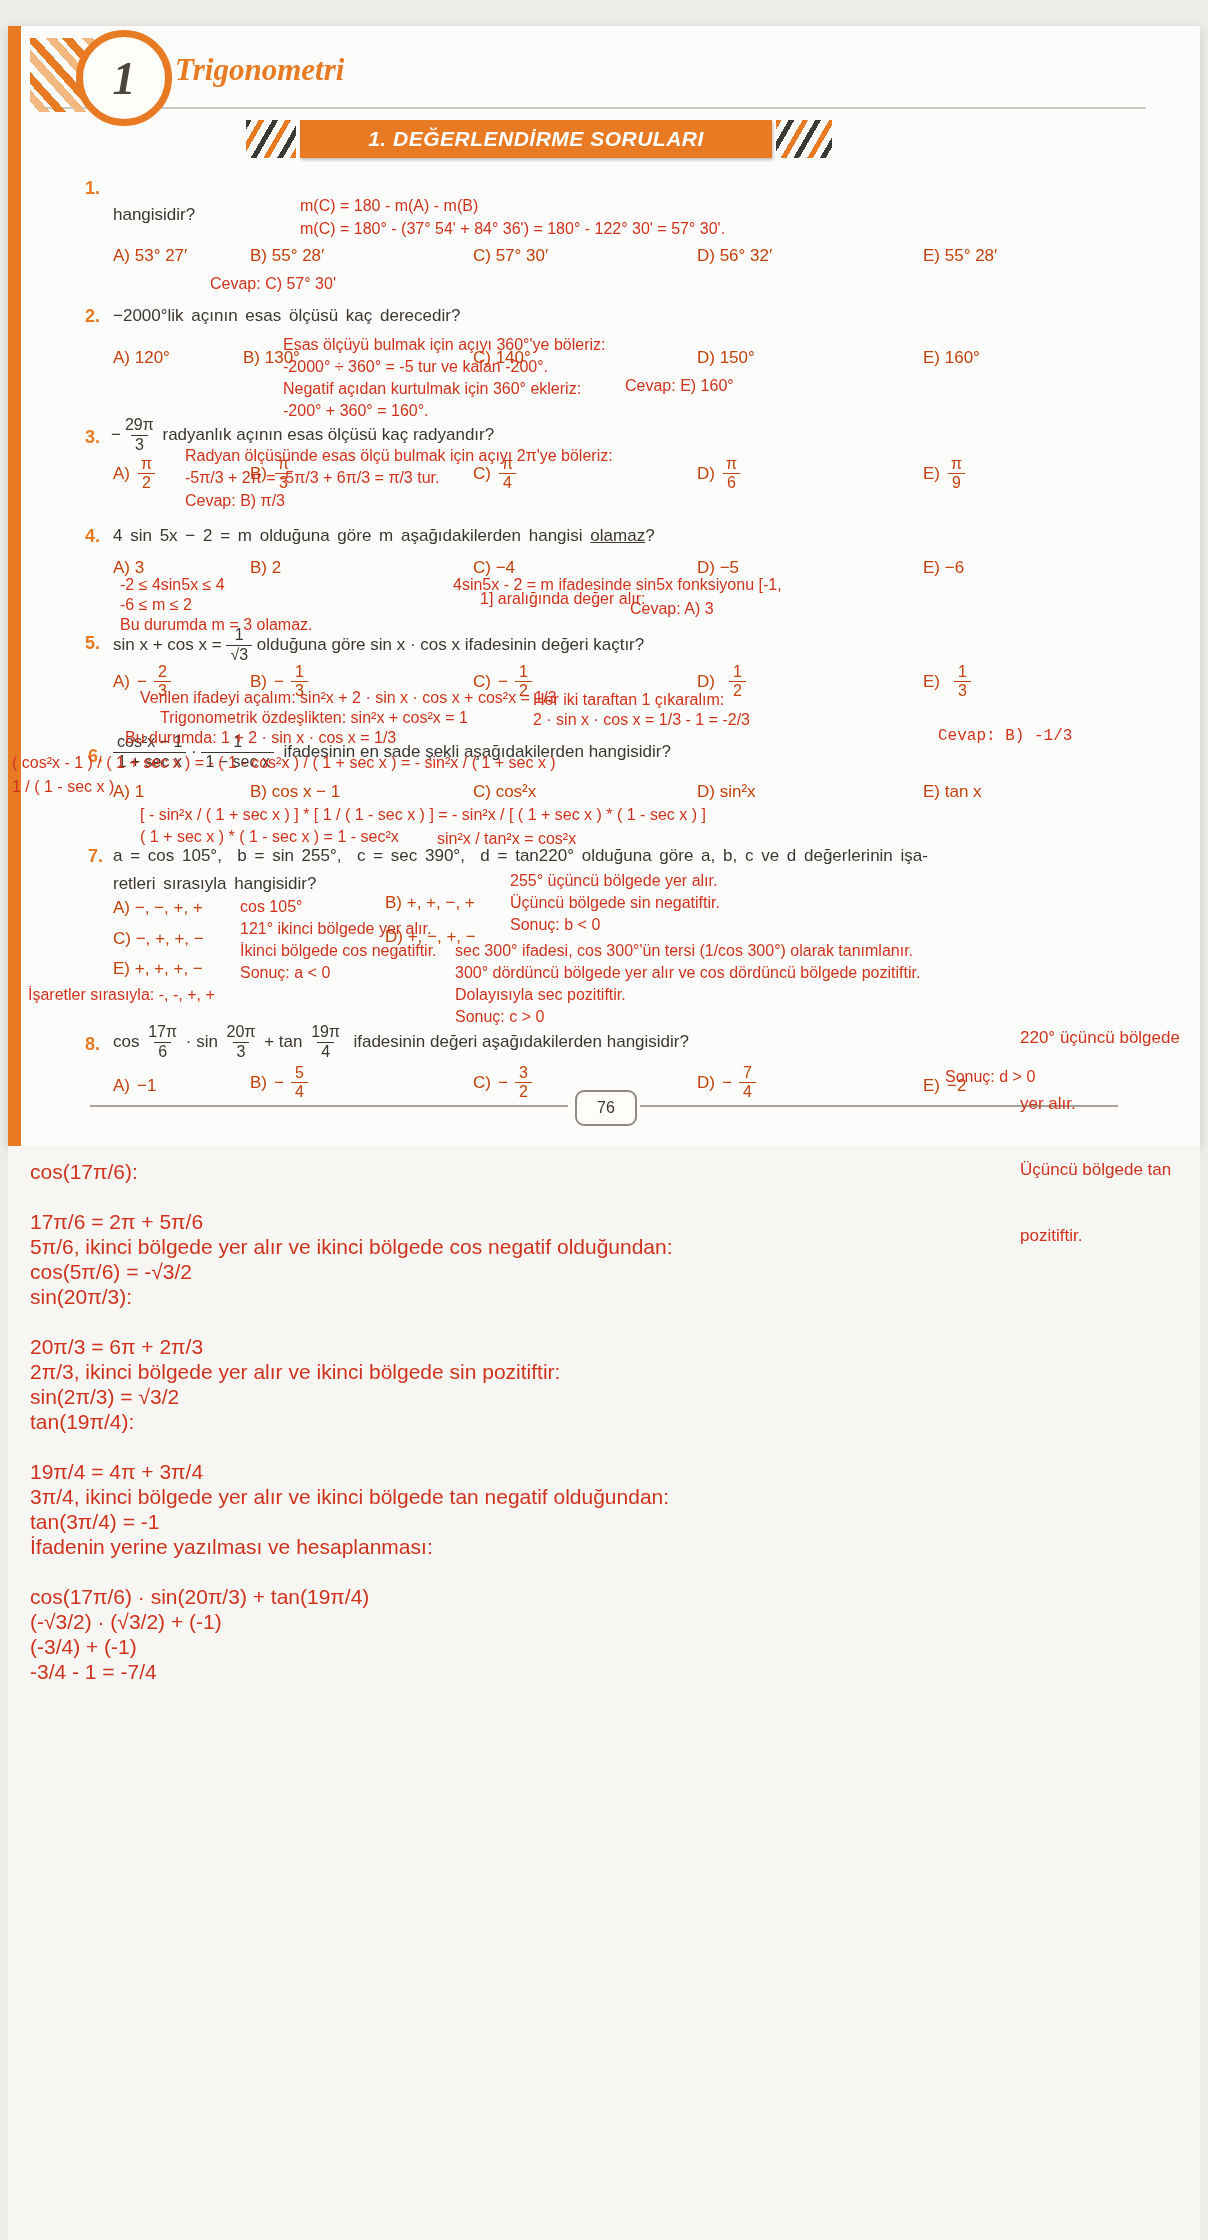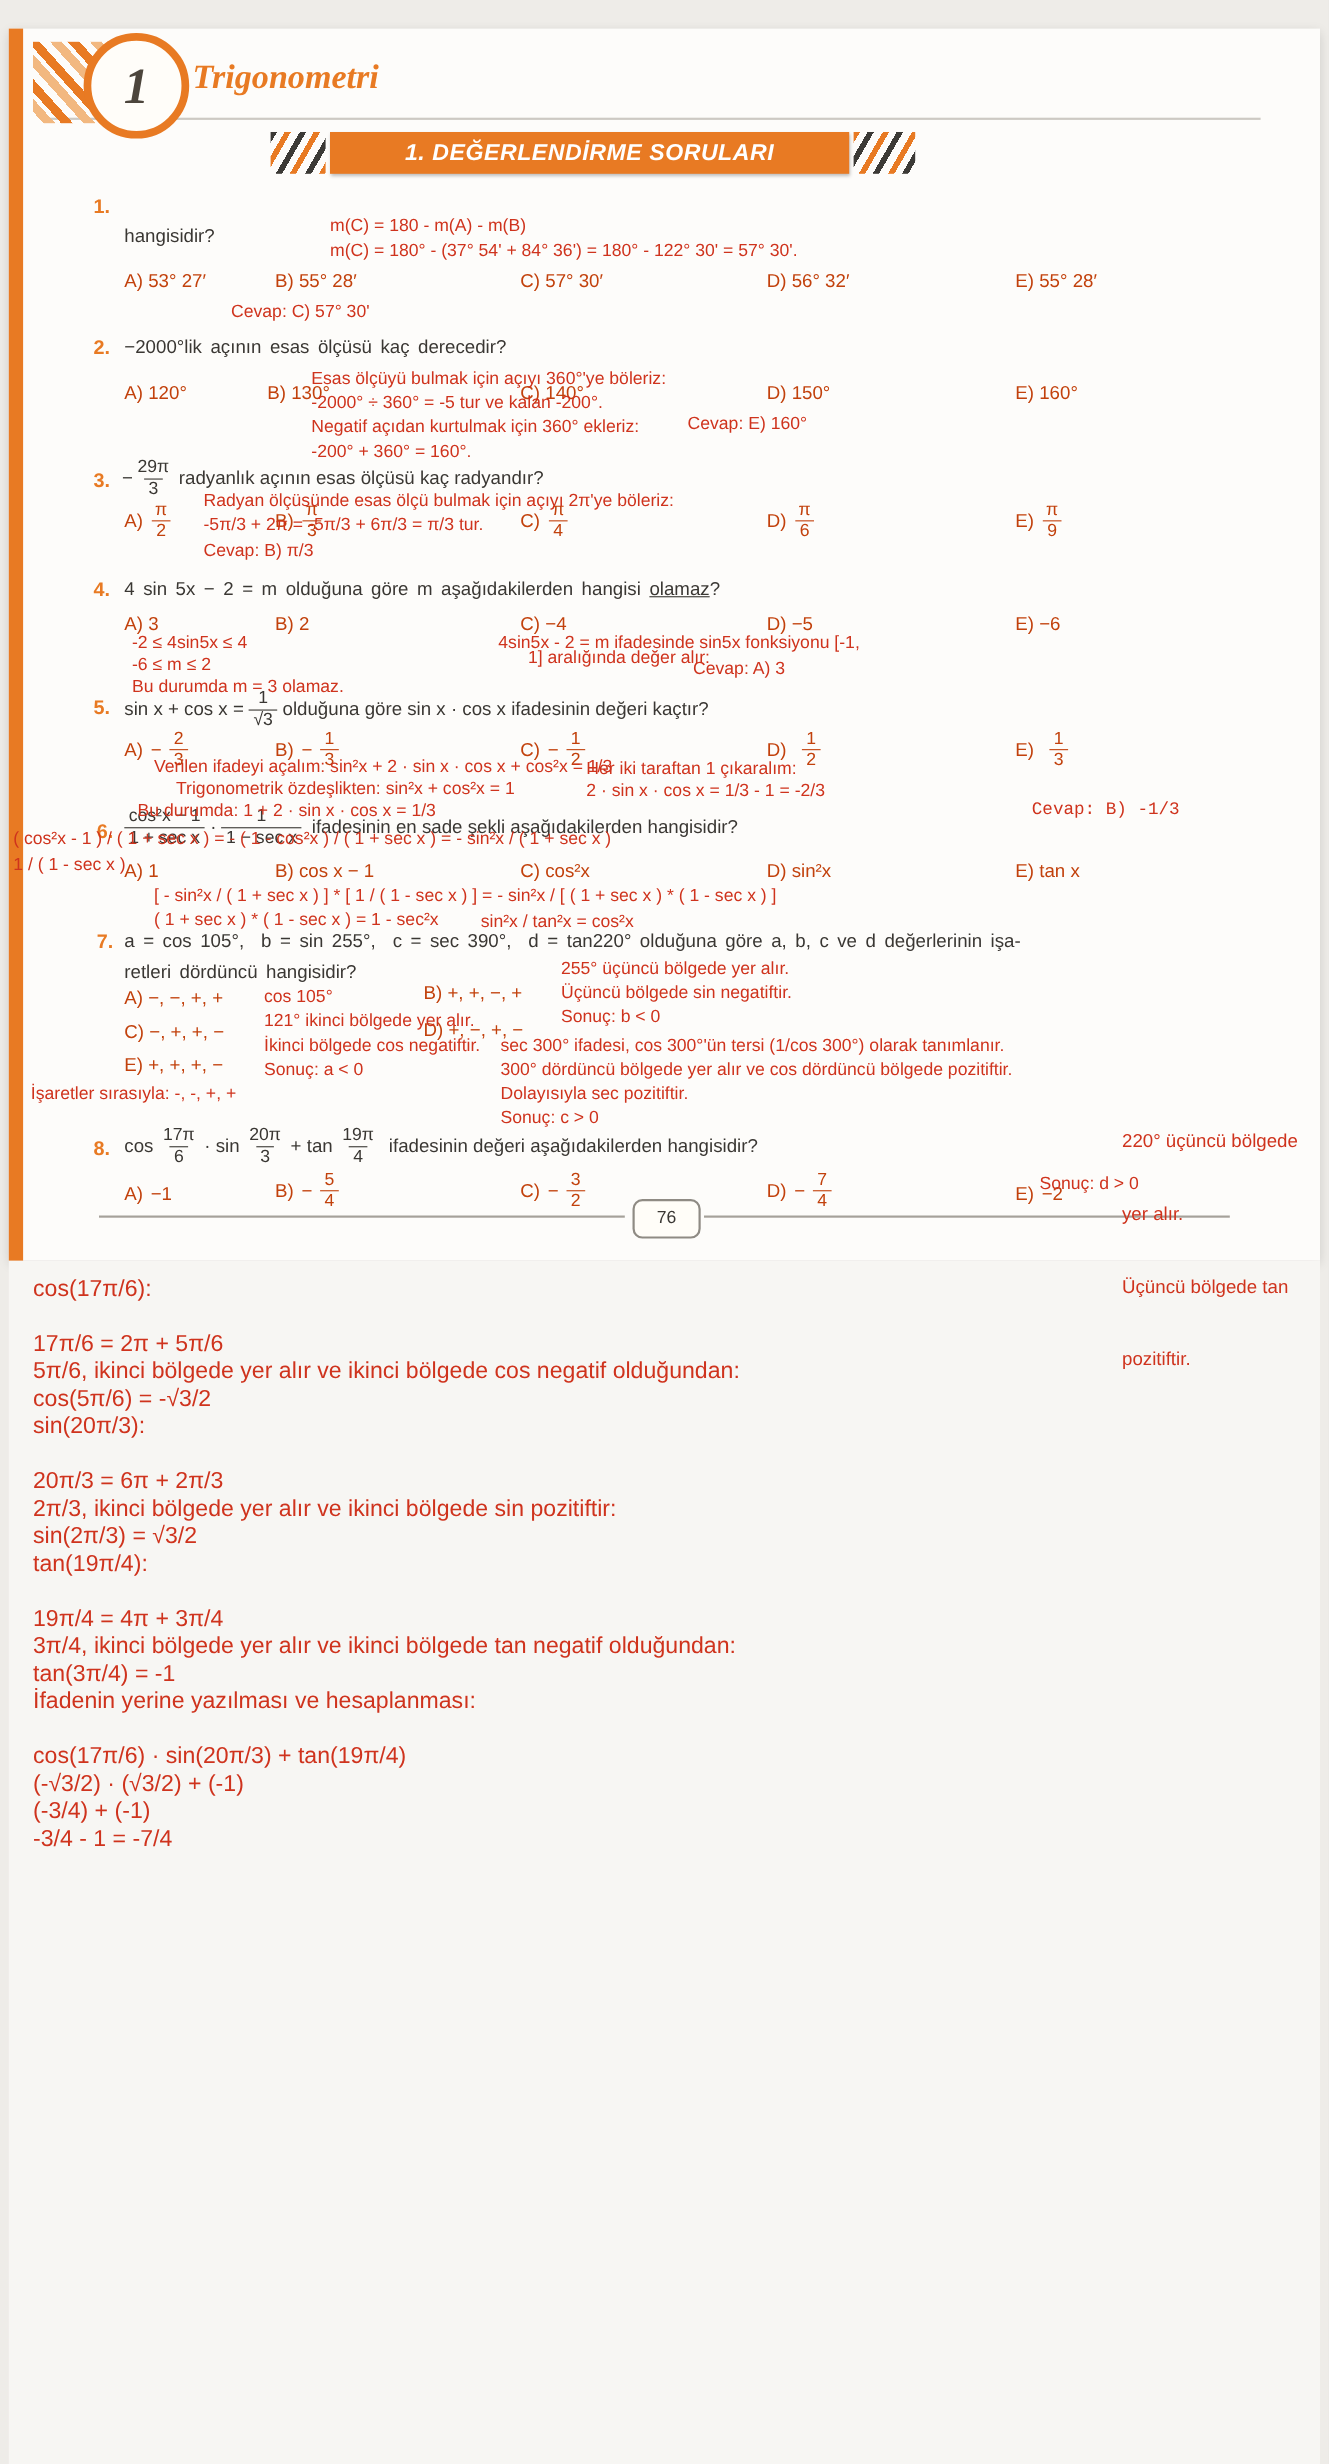--- a/index.html
+++ b/index.html
@@ -140,21 +140,21 @@
     <div class="opt" style="left:697px;top:56px;">D) sin²x</div>
     <div class="opt" style="left:923px;top:56px;">E) tan x</div>
     <div class="red" style="left:140px;top:80px;">[ - sin²x / ( 1 + sec x ) ] * [ 1 / ( 1 - sec x ) ] = - sin²x / [ ( 1 + sec x ) * ( 1 - sec x ) ]</div>
     <div class="red" style="left:140px;top:102px;">( 1 + sec x ) * ( 1 - sec x ) = 1 - sec²x</div>
     <div class="red" style="left:437px;top:104px;">sin²x / tan²x = cos²x</div>
   </section>
 
   <section class="q" style="left:0;top:845px;width:1208px;height:235px;">
     <span class="qnum" style="left:88px;top:1px;">7.</span>
     <div class="stem" style="left:113px;top:1px;">a = cos 105°,  b = sin 255°,  c = sec 390°,  d = tan220° olduğuna göre a, b, c ve d değerlerinin işa-</div>
-    <div class="stem" style="left:113px;top:29px;">retleri dördüncü hangisidir?</div>
+    <div class="stem" style="left:113px;top:29px;">retleri sırasıyla hangisidir?</div>
     <div class="opt" style="left:113px;top:53px;">A) −, −, +, +</div>
     <div class="opt" style="left:385px;top:48px;">B) +, +, −, +</div>
     <div class="opt" style="left:113px;top:84px;">C) −, +, +, −</div>
     <div class="opt" style="left:385px;top:82px;">D) +, −, +, −</div>
     <div class="opt" style="left:113px;top:114px;">E) +, +, +, −</div>
     <div class="red" style="left:240px;top:53px;">cos 105°</div>
     <div class="red" style="left:240px;top:75px;">121° ikinci bölgede yer alır.</div>
     <div class="red" style="left:240px;top:97px;">İkinci bölgede cos negatiftir.</div>
     <div class="red" style="left:240px;top:119px;">Sonuç: a &lt; 0</div>
     <div class="red" style="left:510px;top:27px;">255° üçüncü bölgede yer alır.</div>

